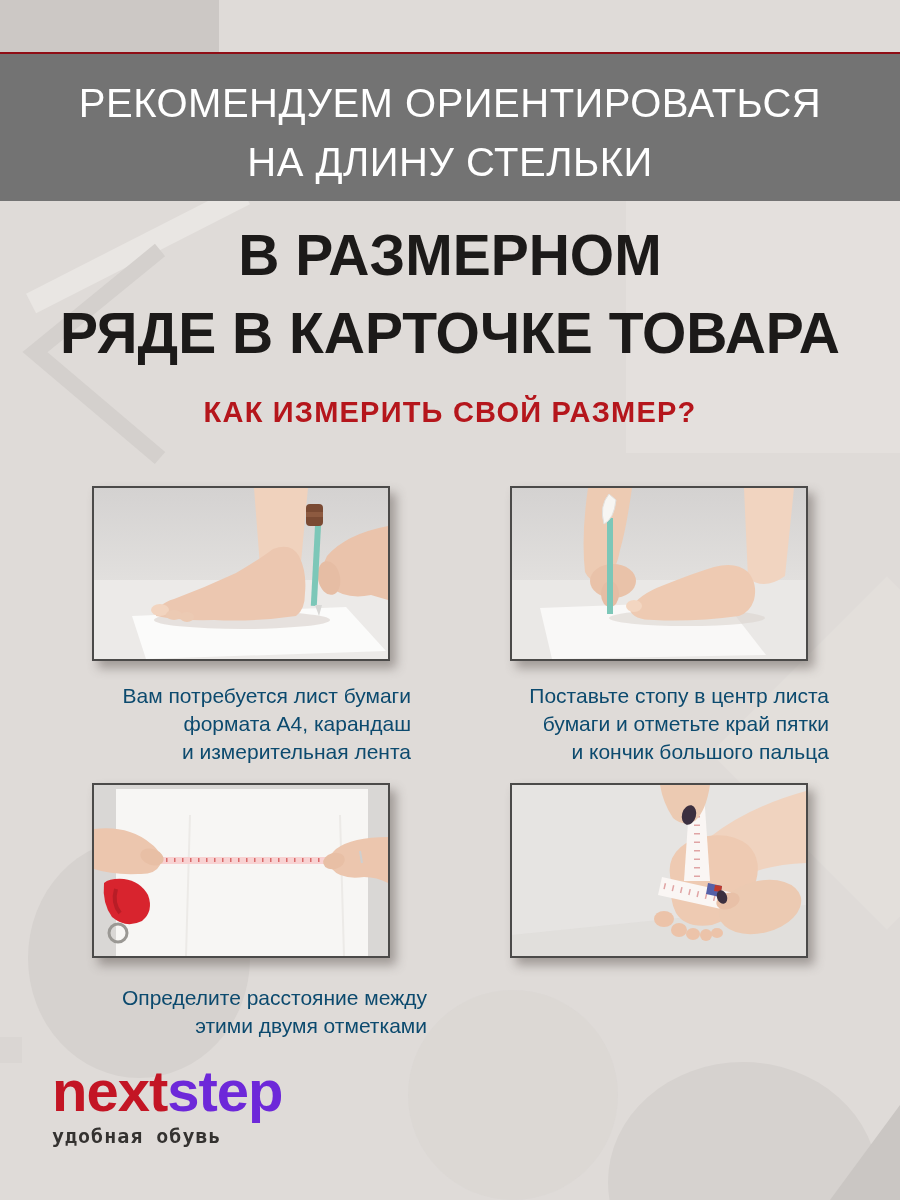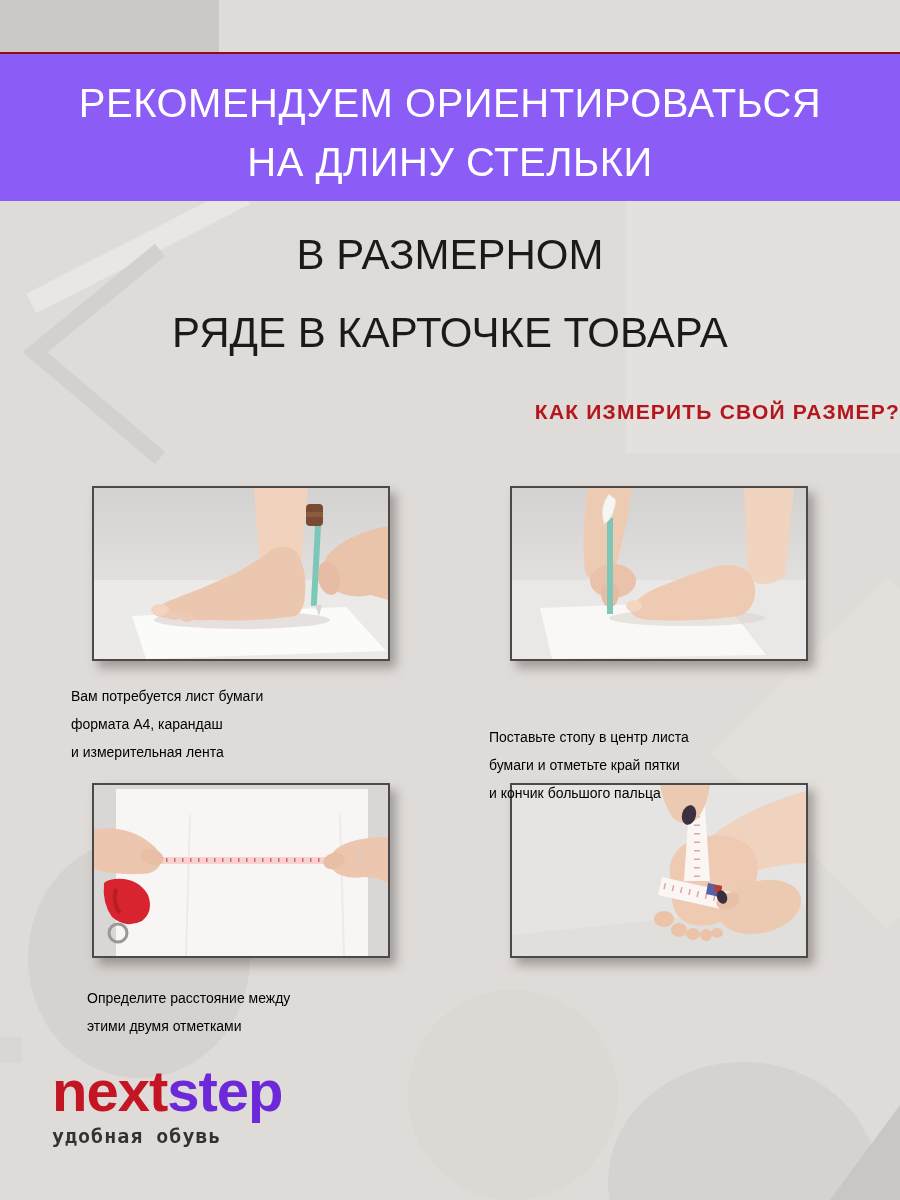--- a/index.html
+++ b/index.html
@@ -16,53 +16,53 @@
   .deco-rot-square{left:762px;top:628px;width:250px;height:250px;background:#e3dfdb;transform:rotate(45deg);}
   .deco-blob1{left:28px;top:838px;width:222px;height:240px;background:#d6d2cf;border-radius:50%;}
   .deco-blob2{left:608px;top:1062px;width:270px;height:240px;background:#d6d2cf;border-radius:50%;}
   .deco-smallrect{left:0;top:1037px;width:22px;height:26px;background:#dad6d3;}
   .deco-corner{right:0;bottom:0;width:0;height:0;border-left:70px solid transparent;border-bottom:95px solid #cac6c3;}
   .deco-circle-logo{left:408px;top:990px;width:210px;height:210px;background:#d9d5d2;border-radius:50%;opacity:.55;}
 
   
   .banner{
     position:absolute;z-index:2;left:0;top:52px;width:900px;height:149px;
-    background:#8b5cf6;border-top:2px solid #8f0d15;box-sizing:border-box;
+    background:#737373;border-top:2px solid #8f0d15;box-sizing:border-box;
   }
   .banner-text{
     padding-top:20px;text-align:center;color:#ffffff;
     font-size:40px;line-height:59px;white-space:pre-line;letter-spacing:.5px;
   }
   
   .subheading{
     position:absolute;z-index:2;left:0;top:216px;width:900px;text-align:center;
-    color:#1c1a19;font-size:42px;line-height:78px;white-space:pre-line;letter-spacing:0;
+    color:#1c1a19;font-size:57px;line-height:78px;white-space:pre-line;letter-spacing:0;font-weight:bold;
   }
   .question{
-    position:absolute;z-index:2;left:0;top:392px;width:900px;text-align:right;
-    color:#b5161c;font-size:21px;line-height:40px;font-weight:bold;letter-spacing:1.2px;
+    position:absolute;z-index:2;left:0;top:392px;width:900px;text-align:center;
+    color:#b5161c;font-size:29px;line-height:40px;font-weight:bold;letter-spacing:1.2px;
   }
   
   .photo{
     position:absolute;z-index:2;width:294px;height:171px;
     border:2px solid #4b4a49;background:#dcdad8;
     box-shadow:6px 7px 10px rgba(85,75,70,.45);
   }
   .photo svg{display:block;width:294px;height:171px;}
   .p1{left:92px;top:486px;}
   .p2{left:510px;top:486px;}
   .p3{left:92px;top:783px;}
   .p4{left:510px;top:783px;}
   
   .caption{
-    position:absolute;z-index:2;width:340px;text-align:left;
-    color:#000000;font-size:14px;line-height:28px;white-space:pre-line;
+    position:absolute;z-index:2;width:340px;text-align:right;
+    color:#0c4a6e;font-size:21px;line-height:28px;white-space:pre-line;
   }
   .c1{left:71px;top:682px;}
-  .c2{left:489px;top:682px;margin-top:41px;}
+  .c2{left:489px;top:682px;}
   .c3{left:87px;top:984px;}
   .c4{left:489px;top:980px;}
   
   .logo{position:absolute;z-index:2;left:52px;top:1062px;}
   .logo-word{font-size:58px;font-weight:bold;letter-spacing:-1px;line-height:58px;}
   .logo-next{color:#c31524;}
   .logo-step{color:#6d28d9;}
   .logo-tagline{
     margin-top:4px;color:#343230;font-size:20px;font-weight:bold;letter-spacing:1px;
     font-family:"DejaVu Sans Mono","Liberation Mono",monospace;

